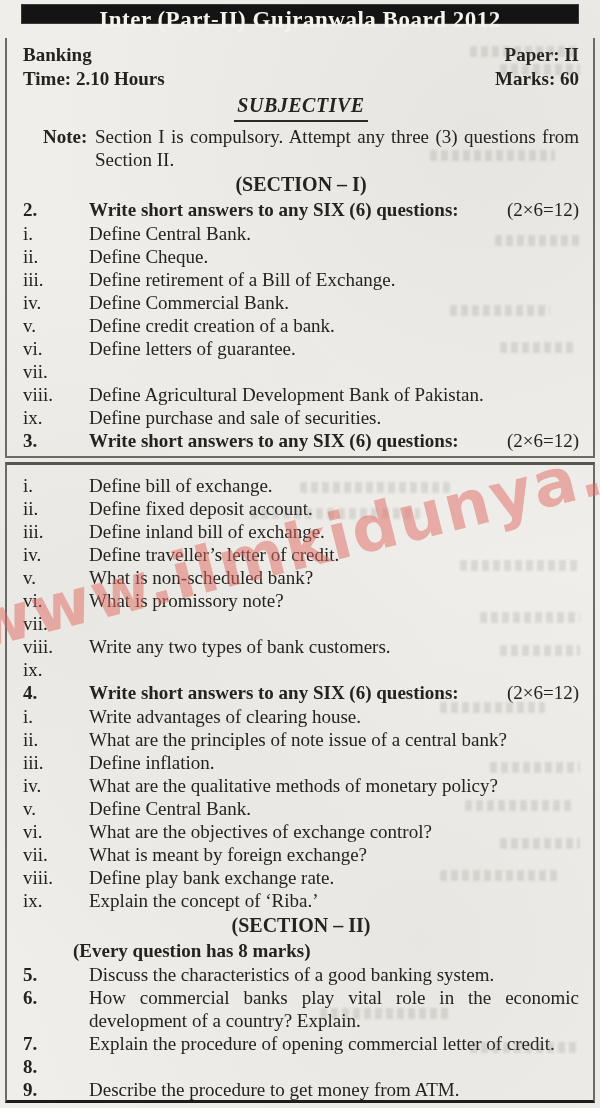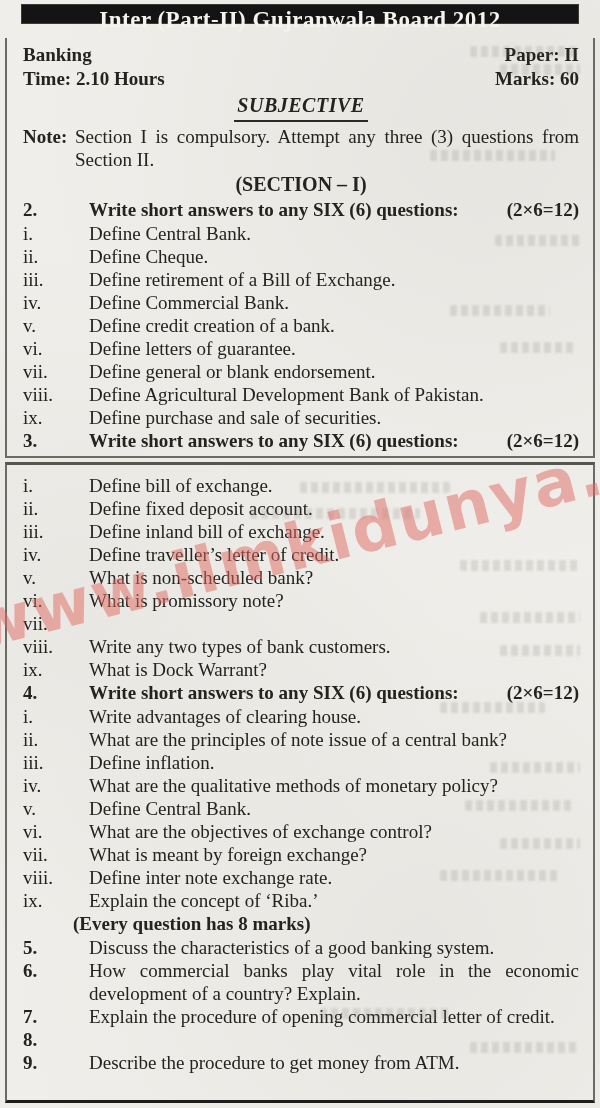--- a/index.html
+++ b/index.html
@@ -26,27 +26,27 @@
   }
   .box2{
     top:462px;height:641px;padding:9px 14px 0 16px;
     border-left:2px solid #6b6b66;border-right:2px solid #6b6b66;
     border-top:3px solid #56564f;border-bottom:3px solid #1d1d1b;
   }
   .meta-row{display:flex;justify-content:space-between;font-weight:bold;font-size:19px;line-height:24px;}
   .subjective{text-align:center;line-height:27px;margin-top:1px;}
   .subjective span{display:inline-block;font-weight:bold;font-size:20px;border-bottom:2px solid #2a2a26;padding:0 3px 1px 3px;letter-spacing:0.5px;font-style:italic;}
   .note-row{display:flex;font-size:19px;line-height:23px;margin-top:3px;}
-  .note-label{width:52px;font-weight:bold;flex:none;}
+  .note-label{width:52px;font-weight:bold;flex:none;margin-left:20px;}
   .note-text{flex:1;text-align:justify;}
   .sec-head{text-align:center;font-weight:bold;font-size:20px;line-height:27px;}
   .qhead{display:flex;font-weight:bold;font-size:19px;line-height:24px;}
   .qnum{width:66px;flex:none;}
   .qtitle{flex:1;}
-  .qmarks{flex:none;font-weight:bold;}
+  .qmarks{flex:none;font-weight:normal;}
   .item{display:flex;font-size:19px;line-height:23px;}
   .inum{width:66px;flex:none;}
   .itext{flex:1;}
   .just{text-align:justify;}
   .subhead{font-weight:bold;font-size:19px;line-height:24px;padding-left:50px;}
   .watermark{
     position:absolute;left:-36px;top:592px;width:820px;
     transform:rotate(-14deg);transform-origin:0 0;
     font-family:"DejaVu Sans", sans-serif;font-weight:bold;
     font-size:64px;letter-spacing:2px;opacity:0.5;white-space:nowrap;
@@ -107,21 +107,20 @@
     <div class="item">
         <span class="inum">v.</span>
         <span class="itext">Define credit creation of a bank.</span>
       </div>
     <div class="item">
         <span class="inum">vi.</span>
         <span class="itext">Define letters of guarantee.</span>
       </div>
     <div class="item">
         <span class="inum">vii.</span>
-        <span class="itext">Define general or blank endorsement.</span>
       </div>
     <div class="item">
         <span class="inum">viii.</span>
         <span class="itext">Define Agricultural Development Bank of Pakistan.</span>
       </div>
     <div class="item">
         <span class="inum">ix.</span>
         <span class="itext">Define purchase and sale of securities.</span>
       </div>
 
@@ -159,21 +158,20 @@
       </div>
     <div class="item">
         <span class="inum">vii.</span>
       </div>
     <div class="item">
         <span class="inum">viii.</span>
         <span class="itext">Write any two types of bank customers.</span>
       </div>
     <div class="item">
         <span class="inum">ix.</span>
-        <span class="itext">What is Dock Warrant?</span>
       </div>
 
     <div class="qhead">
       <span class="qnum">4.</span>
       <span class="qtitle">Write short answers to any SIX (6) questions:</span>
       <span class="qmarks">(2×6=12)</span>
     </div>
     <div class="item">
         <span class="inum">i.</span>
         <span class="itext">Write advantages of clearing house.</span>
@@ -197,27 +195,28 @@
     <div class="item">
         <span class="inum">vi.</span>
         <span class="itext">What are the objectives of exchange control?</span>
       </div>
     <div class="item">
         <span class="inum">vii.</span>
         <span class="itext">What is meant by foreign exchange?</span>
       </div>
     <div class="item">
         <span class="inum">viii.</span>
-        <span class="itext">Define inter note exchange rate.</span>
+        <span class="itext">Define play bank exchange rate.</span>
       </div>
     <div class="item">
         <span class="inum">ix.</span>
         <span class="itext">Explain the concept of ‘Riba.’</span>
       </div>
 
+    <div class="sec-head">(SECTION – II)</div>
     <div class="subhead">(Every question has 8 marks)</div>
 
     <div class="item">
         <span class="inum" style="font-weight:bold">5.</span>
         <span class="itext just">Discuss the characteristics of a good banking system.</span>
       </div>
     <div class="item">
         <span class="inum" style="font-weight:bold">6.</span>
         <span class="itext just">How commercial banks play vital role in the economic development of a country? Explain.</span>
       </div>

